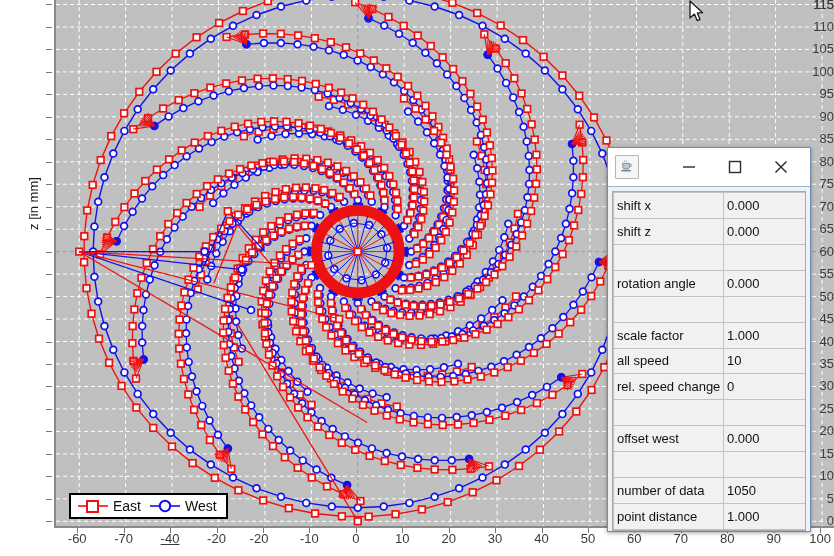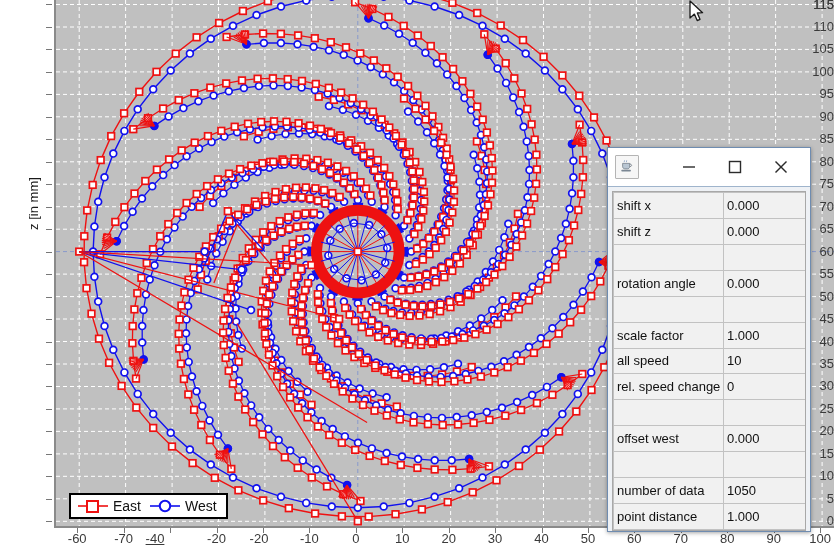--- a/index.html
+++ b/index.html
@@ -1806,21 +1806,21 @@
         <div class="ytick" style="top: -2.50638px;">115</div>
         <div class="ytick-mark" style="top: 4.49362px;"></div>
         <div class="ytick" style="top: -2.50638px;">115</div>
         <div class="ytick-mark" style="top: 4.49362px;"></div>
       </div>
     <div id="xaxis">
         <div class="xtick" style="left: 54.2143px;">-60</div>
         <div class="xtick-mark" style="left: 77.2143px;"></div>
         <div class="xtick" style="left: 100.643px;">-70</div>
         <div class="xtick-mark" style="left: 123.643px;"></div>
-        <div class="xtick" style="left: 132px; text-decoration: underline;">-40</div>
+        <div class="xtick" style="left: 147px; text-decoration: underline;">-40</div>
         <div class="xtick-mark" style="left: 170.071px;"></div>
         <div class="xtick" style="left: 193.5px;">-20</div>
         <div class="xtick-mark" style="left: 216.5px;"></div>
         <div class="xtick" style="left: 236px;">-20</div>
         <div class="xtick-mark" style="left: 262.929px;"></div>
         <div class="xtick" style="left: 286.357px;">-10</div>
         <div class="xtick-mark" style="left: 309.357px;"></div>
         <div class="xtick" style="left: 332.786px;">0</div>
         <div class="xtick-mark" style="left: 355.786px;"></div>
         <div class="xtick" style="left: 379.214px;">10</div>

